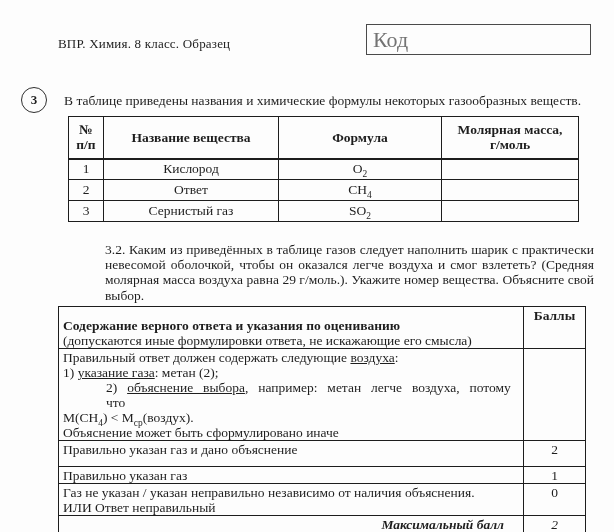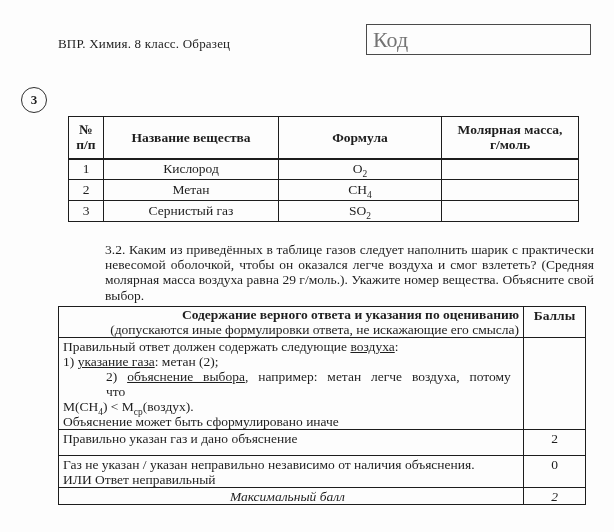--- a/index.html
+++ b/index.html
@@ -92,27 +92,28 @@
     text-align: justify;
     margin-left: 41px;
   }
   
   .t2 { left: 58px; top: 306px; width: 527px; }
   .t2 td {
     vertical-align: top;
     line-height: 15px;
     padding: 1px 4px 0 4px;
   }
-  .t2 .hdr-cell { text-align: right; padding-top: 0; margin-left: 40px; }
+  .t2 .hdr-cell { text-align: left; padding-top: 11px; margin-left: 40px; }
   .t2-title { font-weight: bold; }
   .points-cell { text-align: center; margin-top: 16px; }
   .max-row td:first-child {
-    text-align: center;
+    text-align: right;
     font-style: italic;
-    padding-right: 11px;
+    padding-right: 19px;
+    font-weight: bold;
   }
   .max-row .points-cell { font-style: italic; }
   .u { text-decoration: underline; }
   sub { font-size: 0.7em; line-height: 0; }
   .jline { word-spacing: 6.5px; margin-left: 43px; }
 </style>
 </head>
 <body>
 
 <div class="page">
@@ -120,20 +121,21 @@
   <span class="doc-label">ВПР. Химия. 8 класс. Образец</span>
 
   <div class="code-box">
     <span class="code-text">Код</span>
   </div>
 
   <div class="task-circle">
     <span>3</span>
   </div>
 
+  <div class="task-intro">В таблице приведены названия и химические формулы некоторых газообразных веществ.</div>
 
   <table class="t1">
     <colgroup>
       <col style="width:35px">
         <col style="width:175px">
         <col style="width:163px">
         <col style="width:137px">
     </colgroup>
     <thead>
       <tr>
@@ -147,21 +149,21 @@
     </thead>
     <tbody>
       <tr>
         <td>1</td>
         <td>Кислород</td>
         <td><span>O</span><sub>2</sub></td>
         <td></td>
       </tr>
       <tr>
         <td>2</td>
-        <td>Метан</td>
+        <td>Ответ</td>
         <td><span>CH</span><sub>4</sub></td>
         <td></td>
       </tr>
       <tr>
         <td>3</td>
         <td>Сернистый газ</td>
         <td><span>SO</span><sub>2</sub></td>
         <td></td>
       </tr>
     </tbody>
@@ -189,20 +191,24 @@
             <div class="jline"><span>2) </span><span class="u">объяснение выбора</span><span>, например: метан легче воздуха, потому что</span></div>
             <div><span>M(CH</span><sub>4</sub><span>) &lt; M</span><sub>ср</sub><span>(воздух).</span></div>
             <div><span>Объяснение может быть сформулировано иначе</span></div>
           </td>
         <td class="points-cell"></td>
       </tr>
       <tr style="height:26px">
         <td>Правильно указан газ и дано объяснение</td>
         <td class="points-cell">2</td>
       </tr>
+      <tr style="height:17px">
+        <td>Правильно указан газ</td>
+        <td class="points-cell">1</td>
+      </tr>
       <tr style="height:32px">
         <td class="preline">Газ не указан / указан неправильно независимо от наличия объяснения.
 ИЛИ Ответ неправильный</td>
         <td class="points-cell">0</td>
       </tr>
       <tr style="height:15px" class="max-row">
         <td>Максимальный балл</td>
         <td class="points-cell">2</td>
       </tr>
     </tbody>

